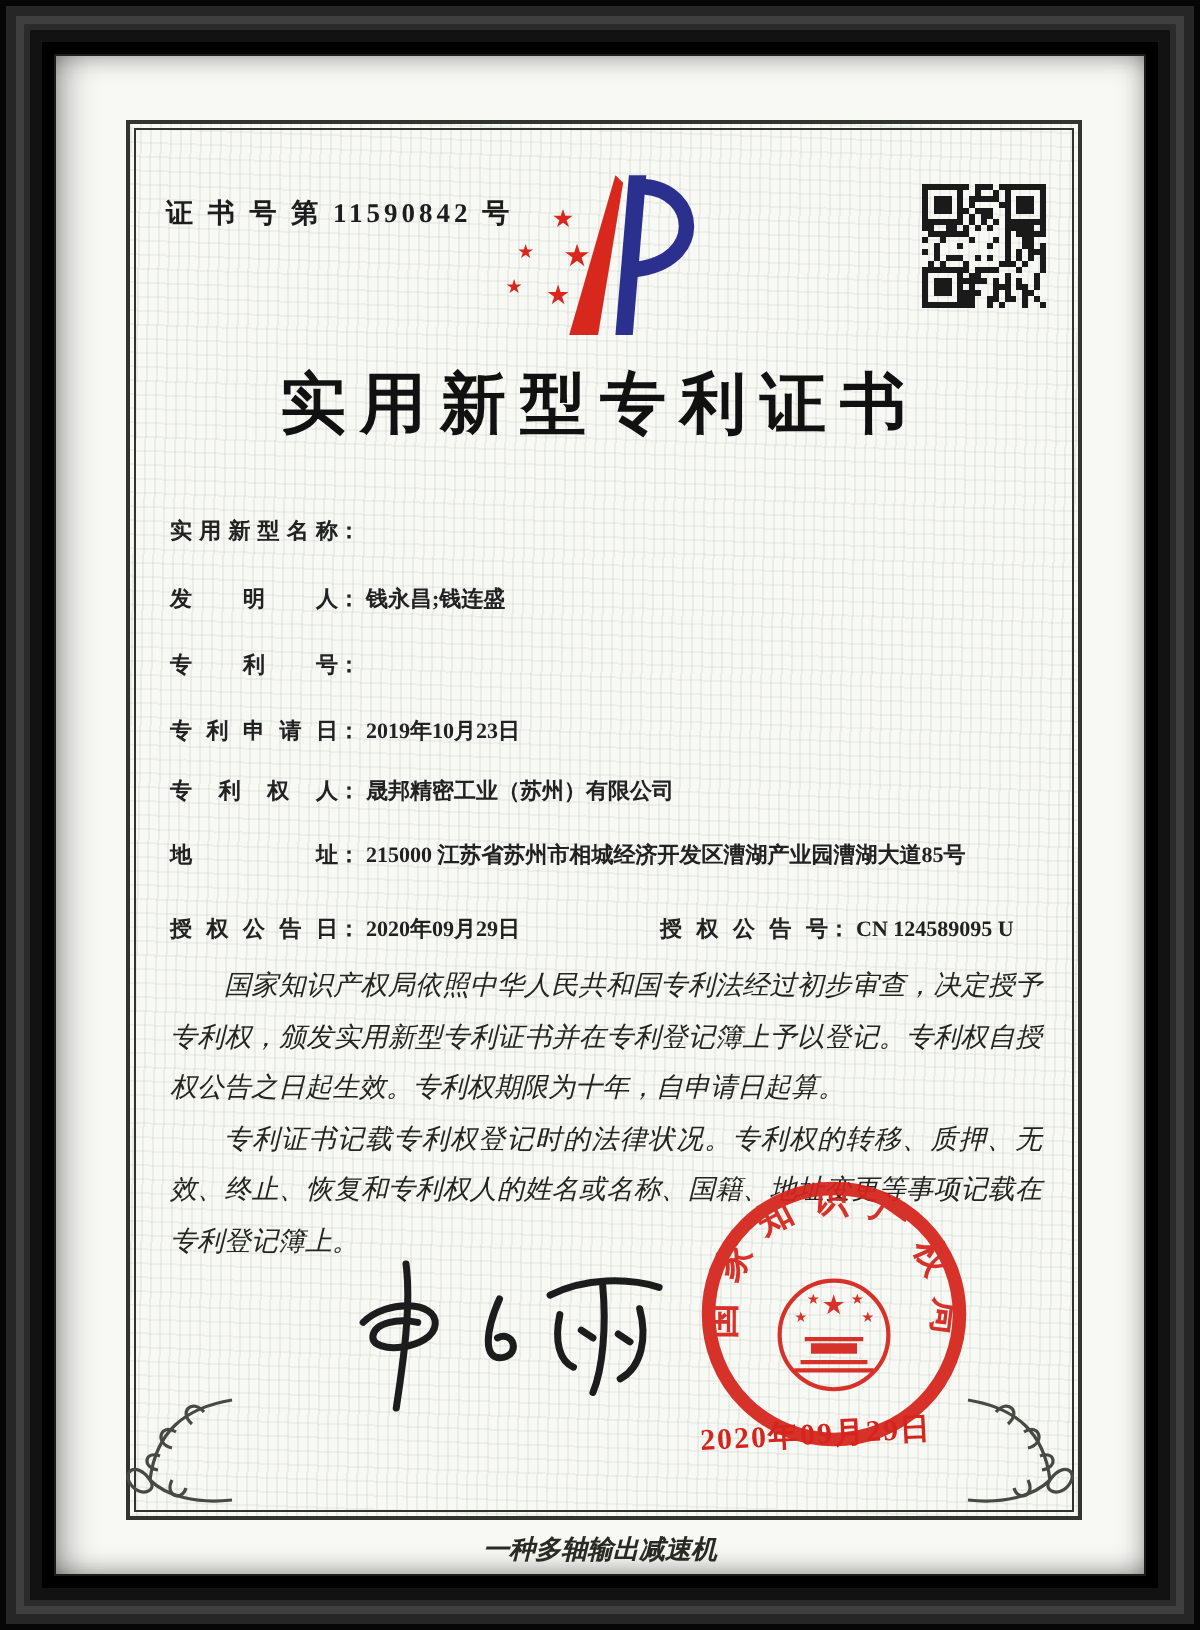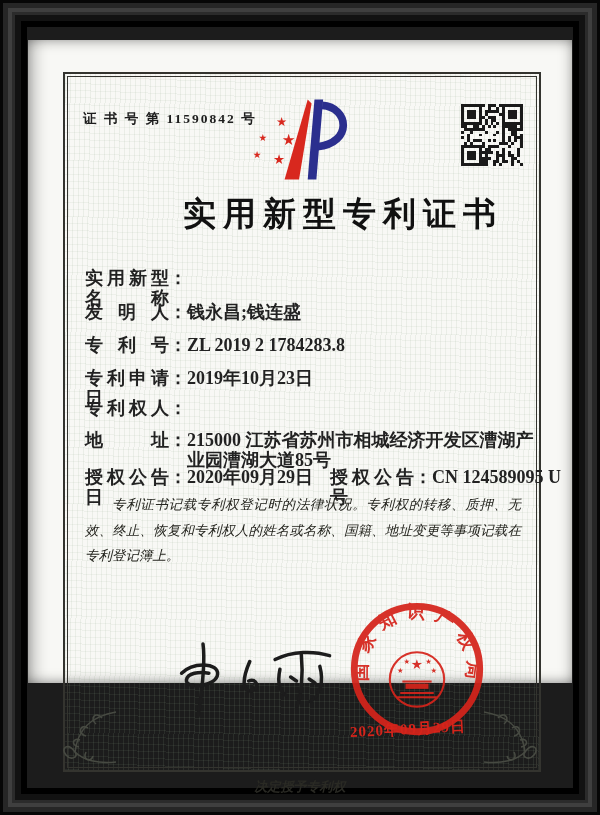--- a/index.html
+++ b/index.html
@@ -15,21 +15,21 @@
     box-shadow:
       inset 0 0 0 3px #060606,
       inset 0 0 0 8px #262626,
       inset 0 0 0 12px #3f3f3f,
       inset 0 0 0 15px #2b2b2b,
       inset 0 0 0 21px #121212,
       inset 0 0 0 27px #000;
   }
   
   .paper{
-    position:absolute;left:28px;top:40px;width:544px;height:643px;
+    position:absolute;left:28px;top:28px;width:544px;height:759px;
     background:#f8f8f5;
     box-shadow:inset 14px 0 18px -12px rgba(0,0,0,.45),
                inset -10px 0 14px -10px rgba(0,0,0,.35),
                inset 0 10px 14px -10px rgba(0,0,0,.35),
                inset 0 -10px 14px -10px rgba(0,0,0,.4);
   }
   
   .border-box{
     position:absolute;left:35px;top:32px;width:474px;height:696px;
     border:2.5px solid #34342f;
@@ -40,25 +40,25 @@
   .border-box::after{
     content:"";position:absolute;inset:2px;border:1px solid #34342f;pointer-events:none;
   }
   .abs{position:absolute;}
   
   .cert-no{left:55px;top:70px;font-size:13.5px;letter-spacing:2px;color:#1d1d1d;font-weight:600;}
   .logo{left:219px;top:56px;}
   .qr{left:433px;top:64px;width:62px;height:62px;}
   .title{
     left:35px;top:152px;width:474px;text-align:center;
-    font-size:33px;font-weight:700;color:#111;letter-spacing:7px;padding-left:43px;
+    font-size:33px;font-weight:700;color:#111;letter-spacing:7px;
   }
   
   .row{position:absolute;left:57px;display:flex;align-items:flex-start;
-       font-size:18px;font-weight:600;color:#222;line-height:20px;}
+       font-size:11px;font-weight:600;color:#222;line-height:20px;}
   .row .lbl{display:inline-block;width:84px;text-align:justify;text-align-last:justify;flex:0 0 84px;}
   .row .colon{flex:0 0 14px;}
   .row .val{max-width:352px;}
   .pair2{left:302px;}
   
   .body-text{
     left:57px;top:452px;width:436px;
     font-size:13.5px;line-height:25.5px;color:#25251f;
     font-style:italic;text-align:justify;
   }
@@ -348,48 +348,49 @@
         <span class="colon">：</span>
     </div>
     <div class="row" style="top:262px">
       <span class="lbl">发明人</span>
         <span class="colon">：</span>
         <span class="val">钱永昌;钱连盛</span>
     </div>
     <div class="row" style="top:295px">
       <span class="lbl">专利号</span>
         <span class="colon">：</span>
-        <span class="val">ZL 2019 2 1784283.8</span>
     </div>
     <div class="row" style="top:328px">
       <span class="lbl">专利申请日</span>
         <span class="colon">：</span>
         <span class="val">2019年10月23日</span>
     </div>
     <div class="row" style="top:358px">
       <span class="lbl">专利权人</span>
         <span class="colon">：</span>
+        <span class="val">晟邦精密工业（苏州）有限公司</span>
     </div>
     <div class="row" style="top:390px">
       <span class="lbl">地址</span>
         <span class="colon">：</span>
         <span class="val">215000 江苏省苏州市相城经济开发区漕湖产业园漕湖大道85号</span>
     </div>
     <div class="row" style="top:427px">
       <span class="lbl">授权公告日</span>
         <span class="colon">：</span>
         <span class="val">2020年09月29日</span>
     </div>
     <div class="row pair2" style="top:427px">
       <span class="lbl">授权公告号</span>
         <span class="colon">：</span>
         <span class="val">CN 124589095 U</span>
     </div>
 
     <div class="abs body-text">
+      <p>国家知识产权局依照中华人民共和国专利法经过初步审查，决定授予专利权，颁发实用新型专利证书并在专利登记簿上予以登记。专利权自授权公告之日起生效。专利权期限为十年，自申请日起算。</p>
       <p>专利证书记载专利权登记时的法律状况。专利权的转移、质押、无效、终止、恢复和专利权人的姓名或名称、国籍、地址变更等事项记载在专利登记簿上。</p>
     </div>
 
 
     <svg class="abs signature" width="185" height="88" viewBox="0 0 190 90">
       <g fill="none" stroke="#1c1c1c" stroke-width="3.6" stroke-linecap="round">
         <path d="M38,8 C41,30 36,62 33,82"></path>
         <path d="M16,38 C28,26 54,27 53,39 C52,52 20,55 21,45 C22,38 34,36 44,38"></path>
         <path d="M86,26 C79,42 77,58 88,56 C97,54 93,42 85,46"></path>
         <path d="M112,24 C130,15 152,15 168,20"></path>
@@ -441,15 +442,15 @@
         <path d="M58,6 C34,10 20,22 17,46"></path>
         <path d="M17,46 C10,36 2,42 8,49 C13,55 21,51 17,46"></path>
         <path d="M17,46 C25,54 40,58 58,56"></path>
         <path d="M30,22 C22,17 19,28 28,30"></path>
         <path d="M44,12 C38,5 31,12 38,18"></path>
         <path d="M22,34 C14,31 13,40 21,41"></path>
         <path d="M28,46 C24,54 33,57 35,50"></path>
       </g>
     </svg>
 
-    <div class="abs back-note">决定授予专利权</div>
+    <div class="abs back-note">一种多轴输出减速机</div>
   </div>
 </div>
 
 </body></html>

